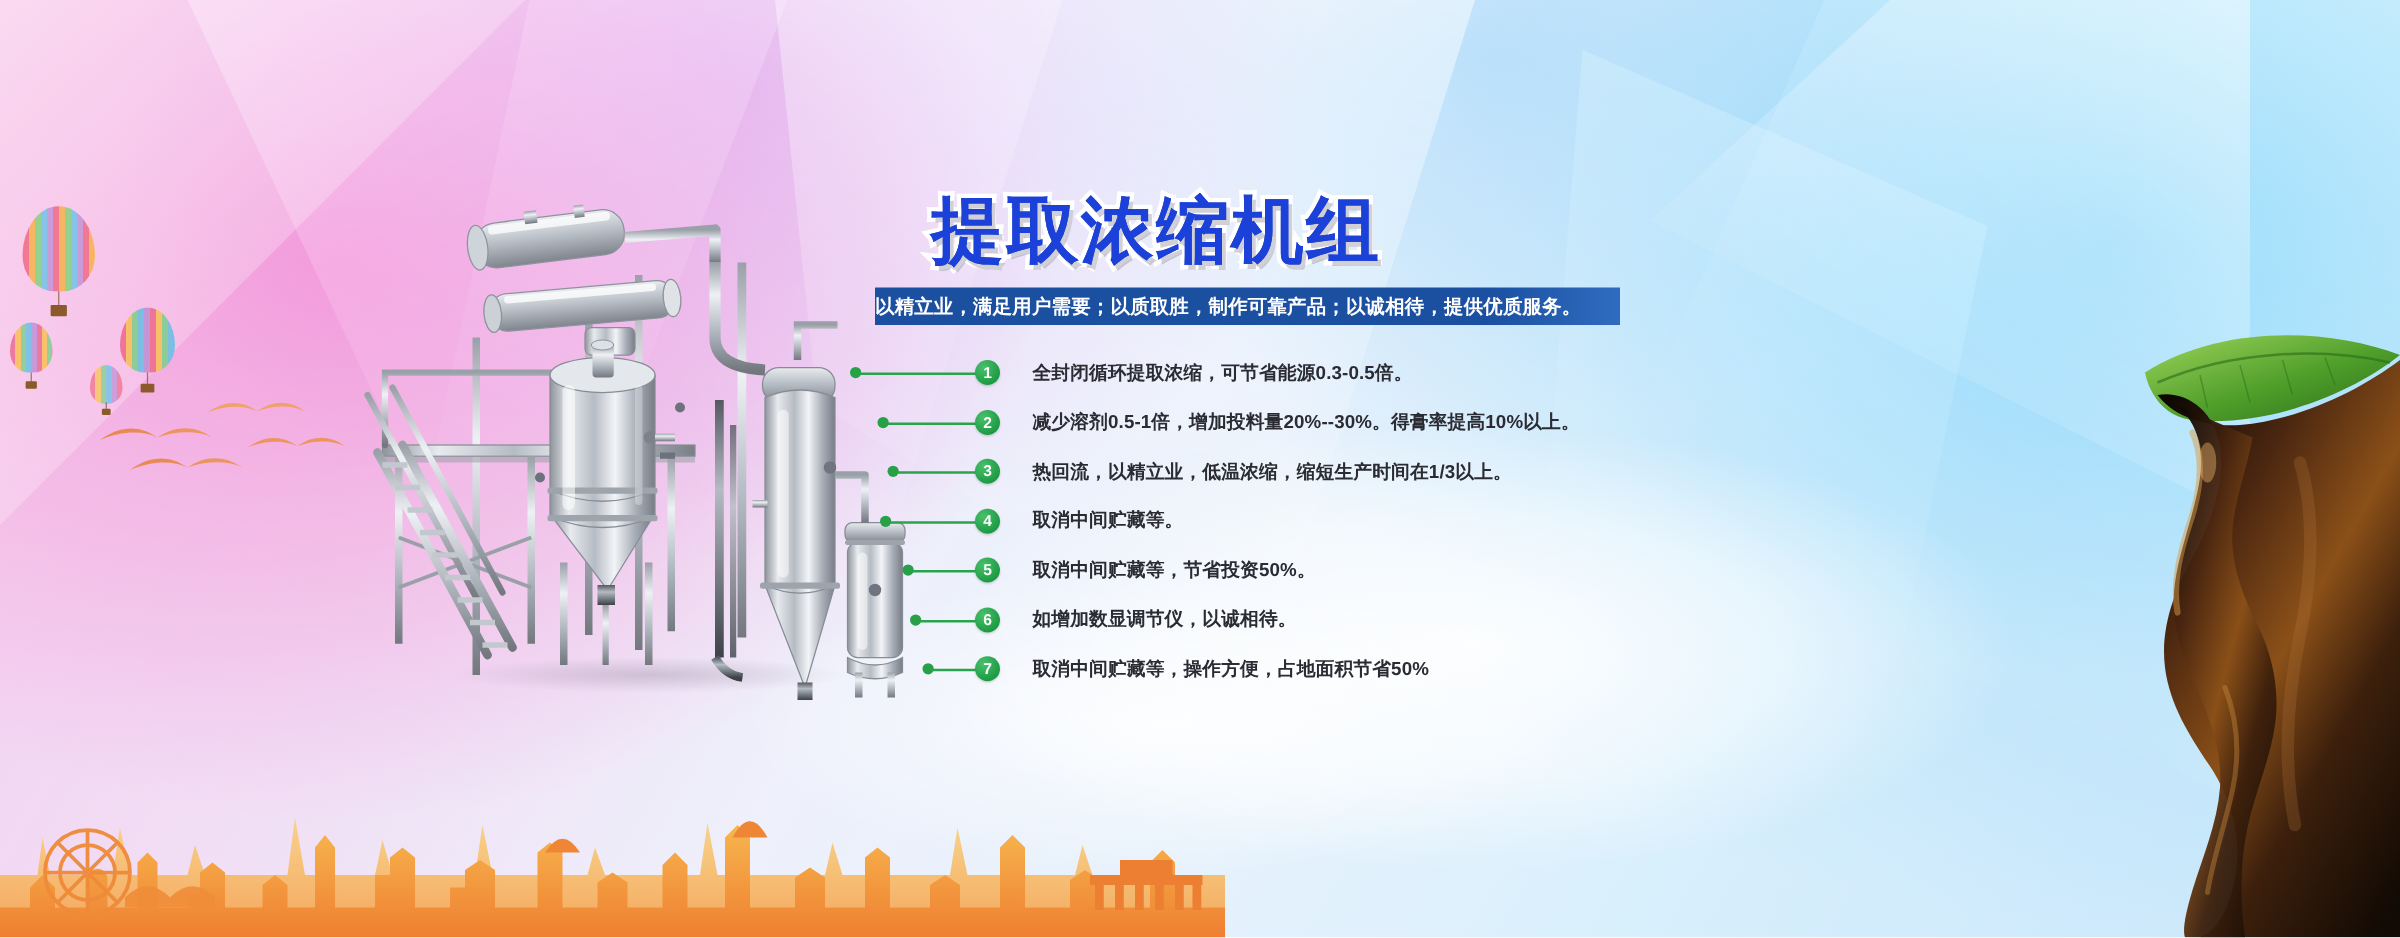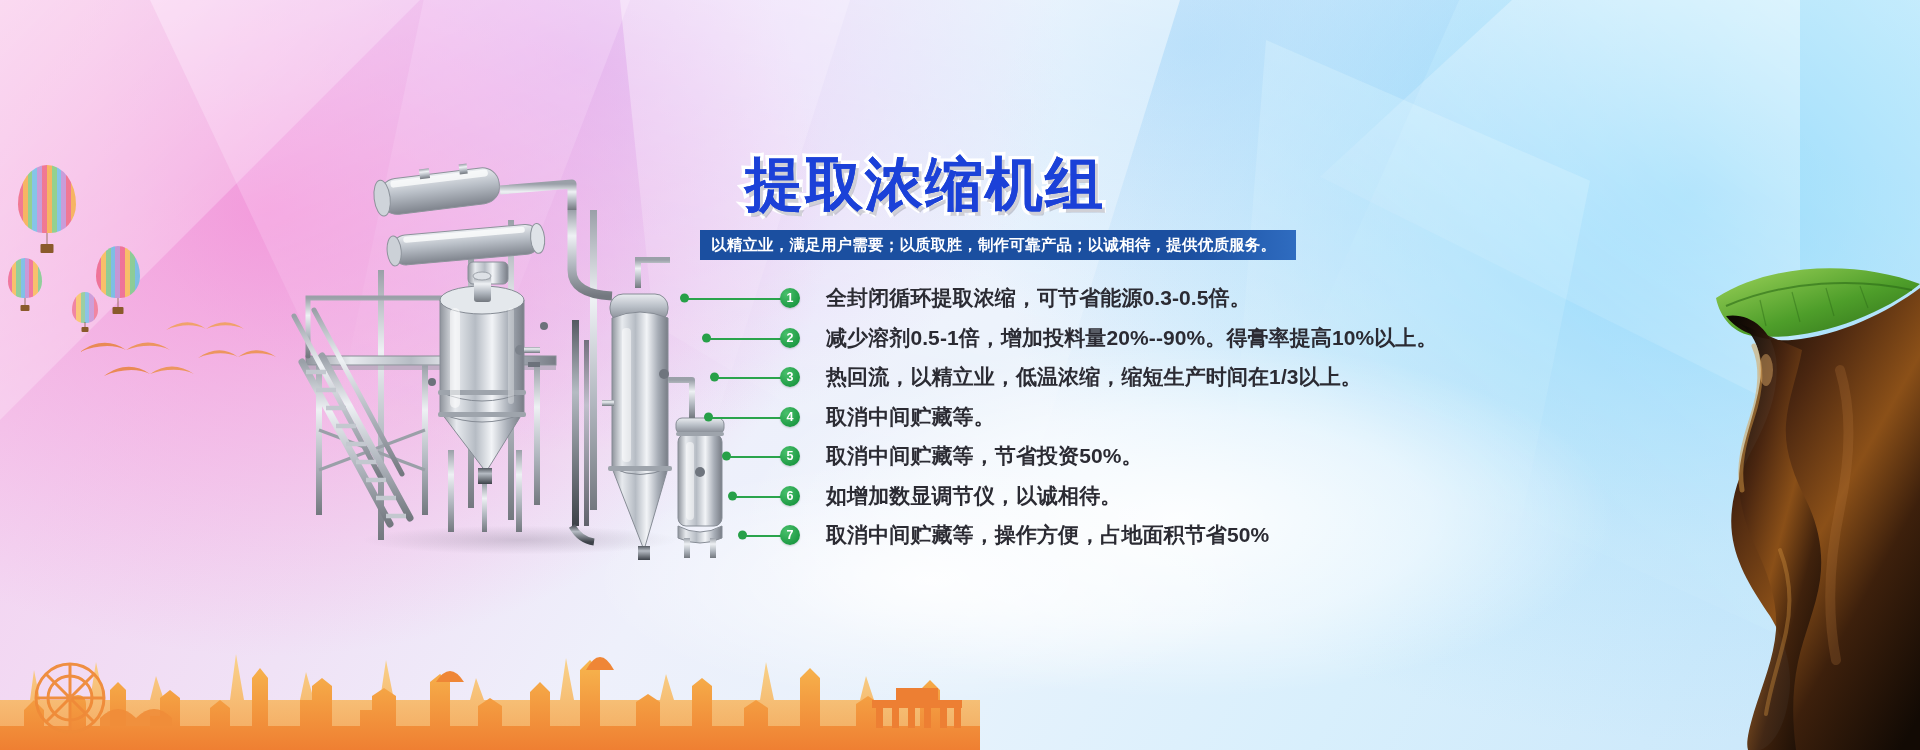--- a/index.html
+++ b/index.html
@@ -112,33 +112,33 @@
     white-space:nowrap; }
   .title-wrap { position:absolute; left:0; top:0; width:100%; height:100%; }
   .title-fill { position:absolute; left:745px; top:146px;
     font-size:58px; font-weight:bold; letter-spacing:2px; color:#1b41d8;
     white-space:nowrap; }
 
   .subbar { position:absolute; left:700px; top:230px; width:596px; height:30px;
     background:linear-gradient(90deg,#1b4fa0 0%, #1b4fa0 82%, #2f6cc0 100%);
     display:flex; align-items:center; }
   .subbar .txt { color:#fff; font-size:15.5px; font-weight:bold; letter-spacing:.2px;
-    padding-left:11px; white-space:nowrap; }
+    white-space:nowrap; }
 
   .features { position:absolute; left:680px; top:283px; width:700px; }
   .feat { position:relative; height:30px; display:flex; align-items:center; }
   .feat .dot { position:absolute; left:0; top:50%; transform:translateY(-50%);
     width:9px; height:9px; border-radius:50%; background:#27a048; }
   .feat .line { position:absolute; left:8px; top:50%; height:2px; background:#2aa44c; }
   .feat .num { position:absolute; top:50%; transform:translateY(-50%);
     width:20px; height:20px; border-radius:50%;
     background:radial-gradient(circle at 34% 30%, #49c06c 0%, #1d9a43 72%, #15803a 100%);
     color:#fff; font-size:12.5px; font-weight:bold; display:flex;
     align-items:center; justify-content:center; box-shadow:0 1px 2px rgba(0,0,0,.18); }
-  .feat .label { position:absolute; left:146px; color:#2b2b33; font-size:21px;
+  .feat .label { position:absolute; left:146px; color:#2b2b33; font-size:15px;
     font-weight:bold; white-space:nowrap; letter-spacing:.1px; }
 </style>
 </head>
 <body>
 
 <div class="banner">
 
   <div class="bg-base"></div>
   <div class="facet f1"></div>
   <div class="facet f2"></div>
@@ -495,21 +495,21 @@
     <div class="feat" style="position: absolute; top: 0px; width: 700px;">
       <span class="dot"></span>
       <span class="line" style="width:98px;"></span>
       <span class="num" style="left:100px;">1</span>
       <span class="label">全封闭循环提取浓缩，可节省能源0.3-0.5倍。</span>
     </div>
     <div class="feat" style="position: absolute; top: 39.5px; width: 700px;">
       <span class="dot" style="left:22px;"></span>
       <span class="line" style="left:30px; width:76px;"></span>
       <span class="num" style="left:100px;">2</span>
-      <span class="label">减少溶剂0.5-1倍，增加投料量20%--90%。得膏率提高10%以上。</span>
+      <span class="label">减少溶剂0.5-1倍，增加投料量20%--30%。得膏率提高10%以上。</span>
     </div>
     <div class="feat" style="position: absolute; top: 79px; width: 700px;">
       <span class="dot" style="left:30px;"></span>
       <span class="line" style="left:38px; width:68px;"></span>
       <span class="num" style="left:100px;">3</span>
       <span class="label">热回流，以精立业，低温浓缩，缩短生产时间在1/3以上。</span>
     </div>
     <div class="feat" style="position: absolute; top: 118.5px; width: 700px;">
       <span class="dot" style="left:24px;"></span>
       <span class="line" style="left:32px; width:74px;"></span>

